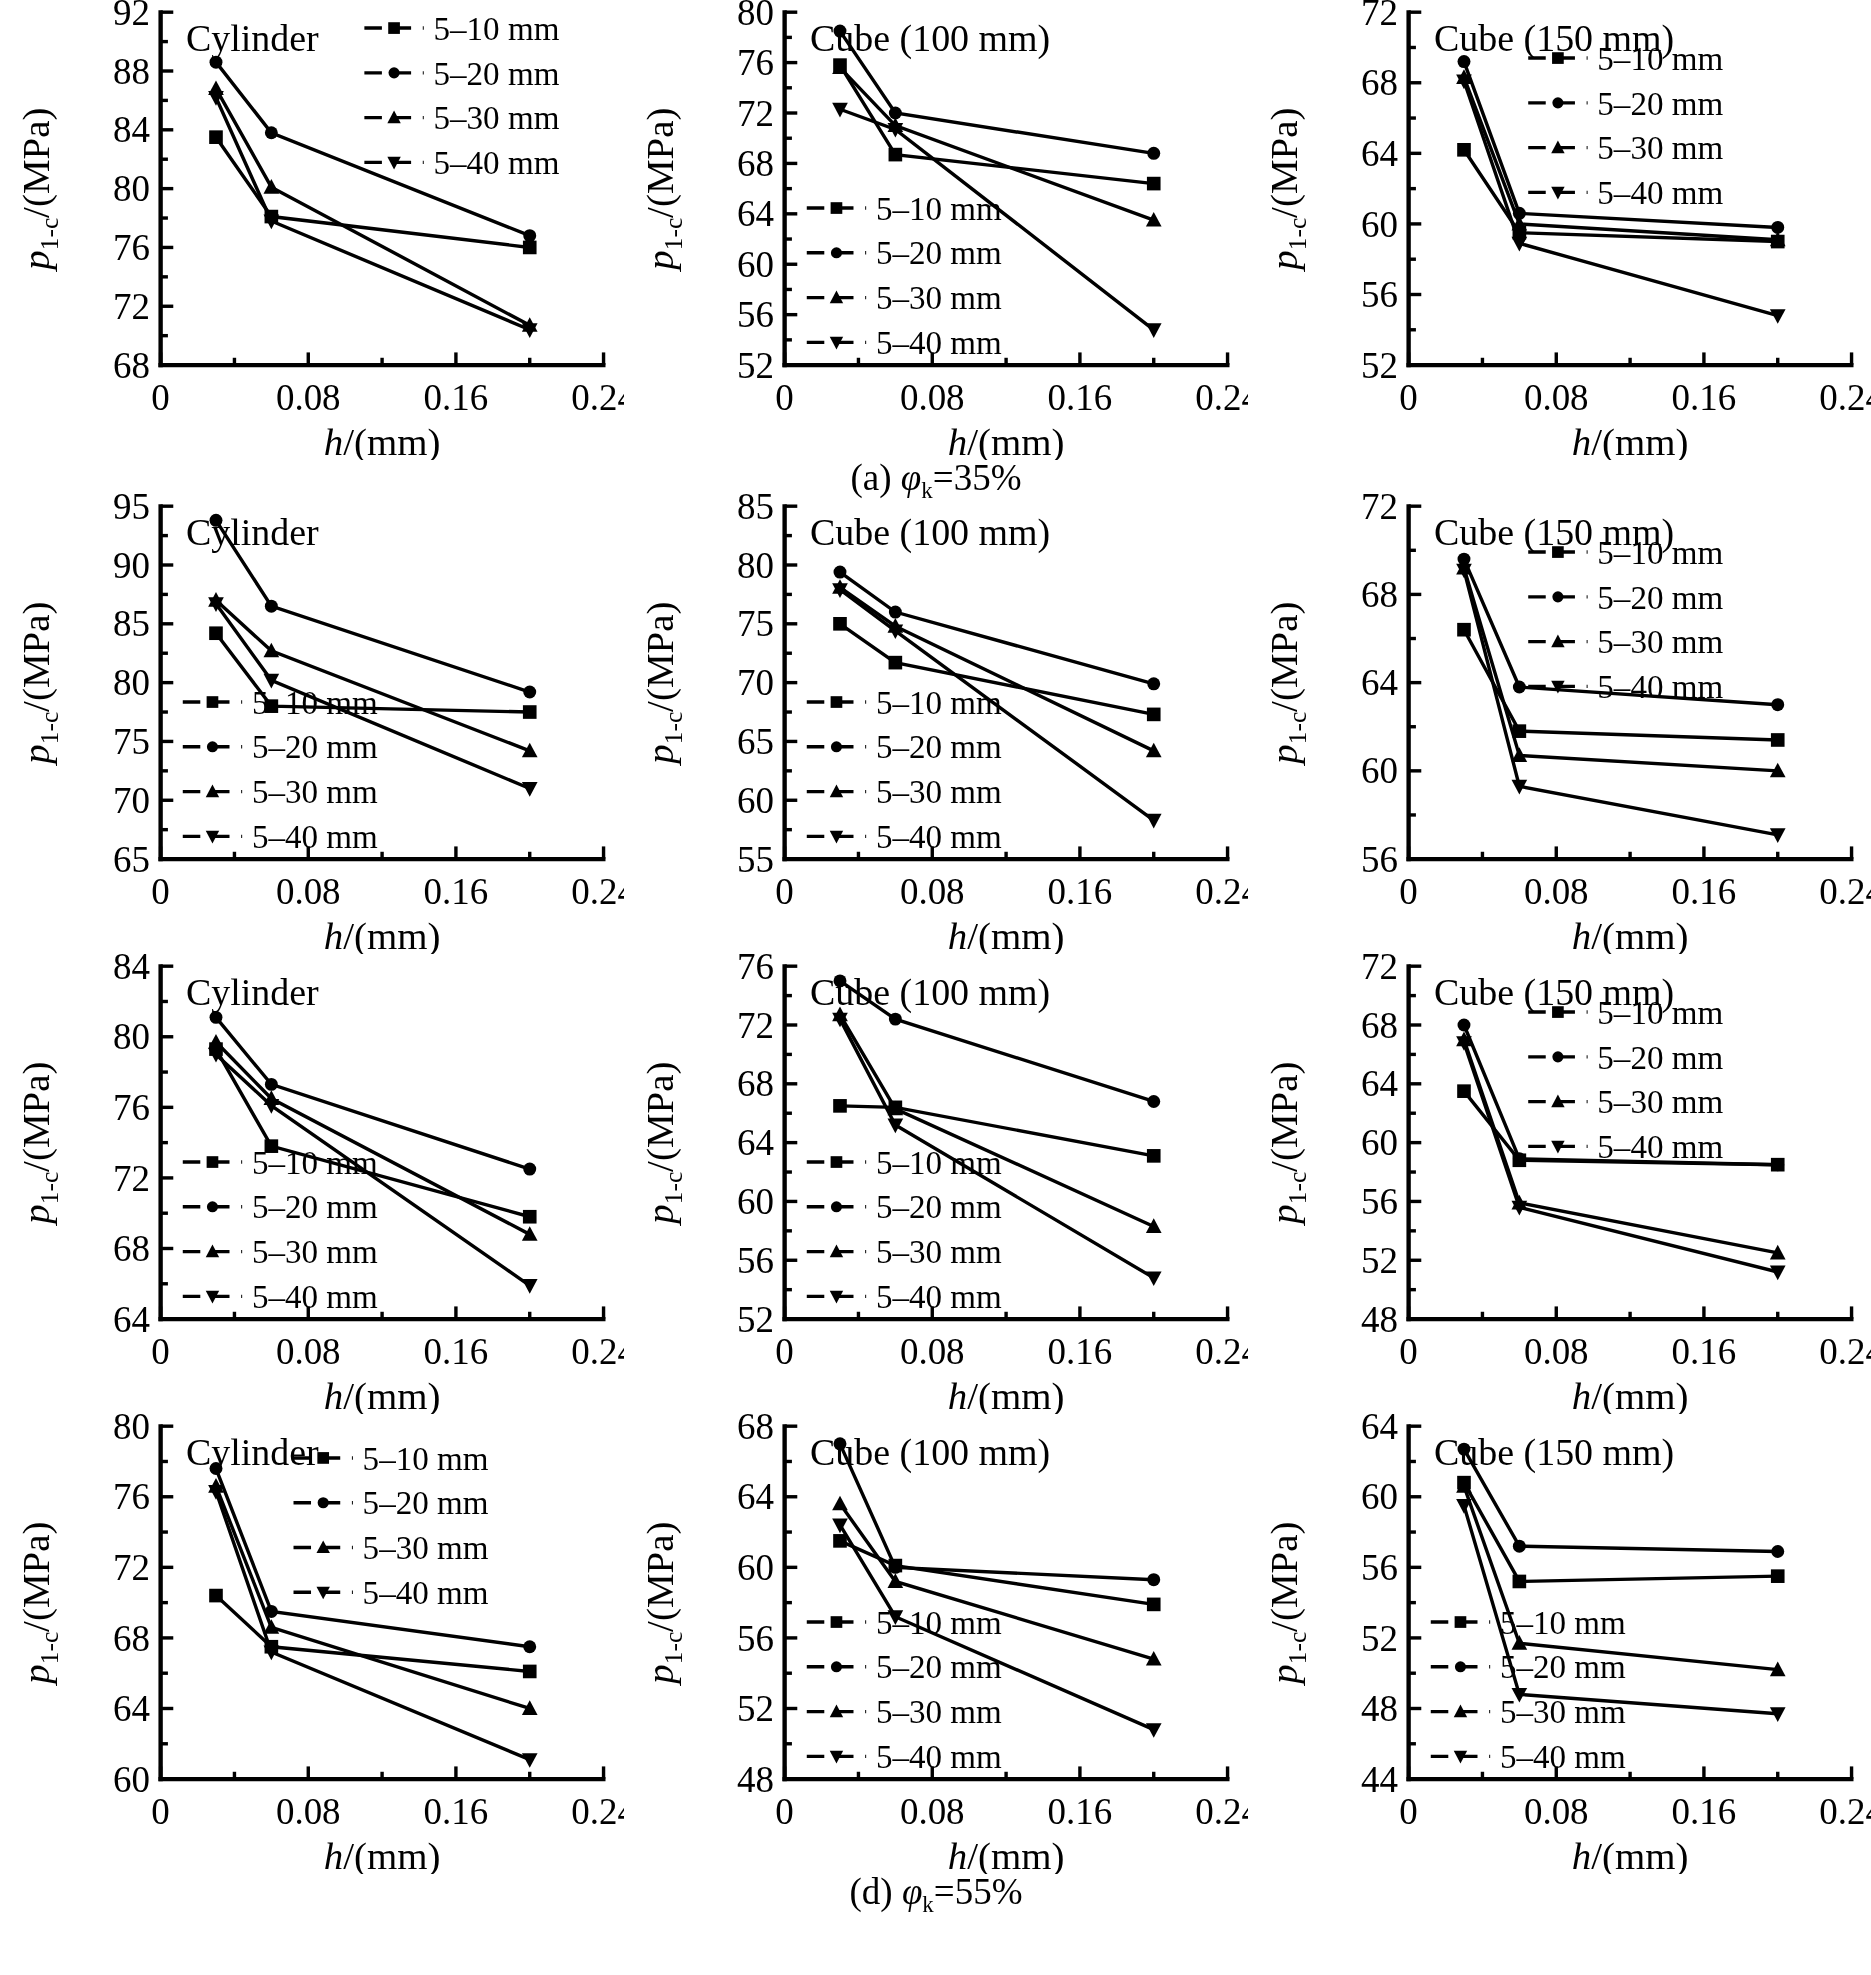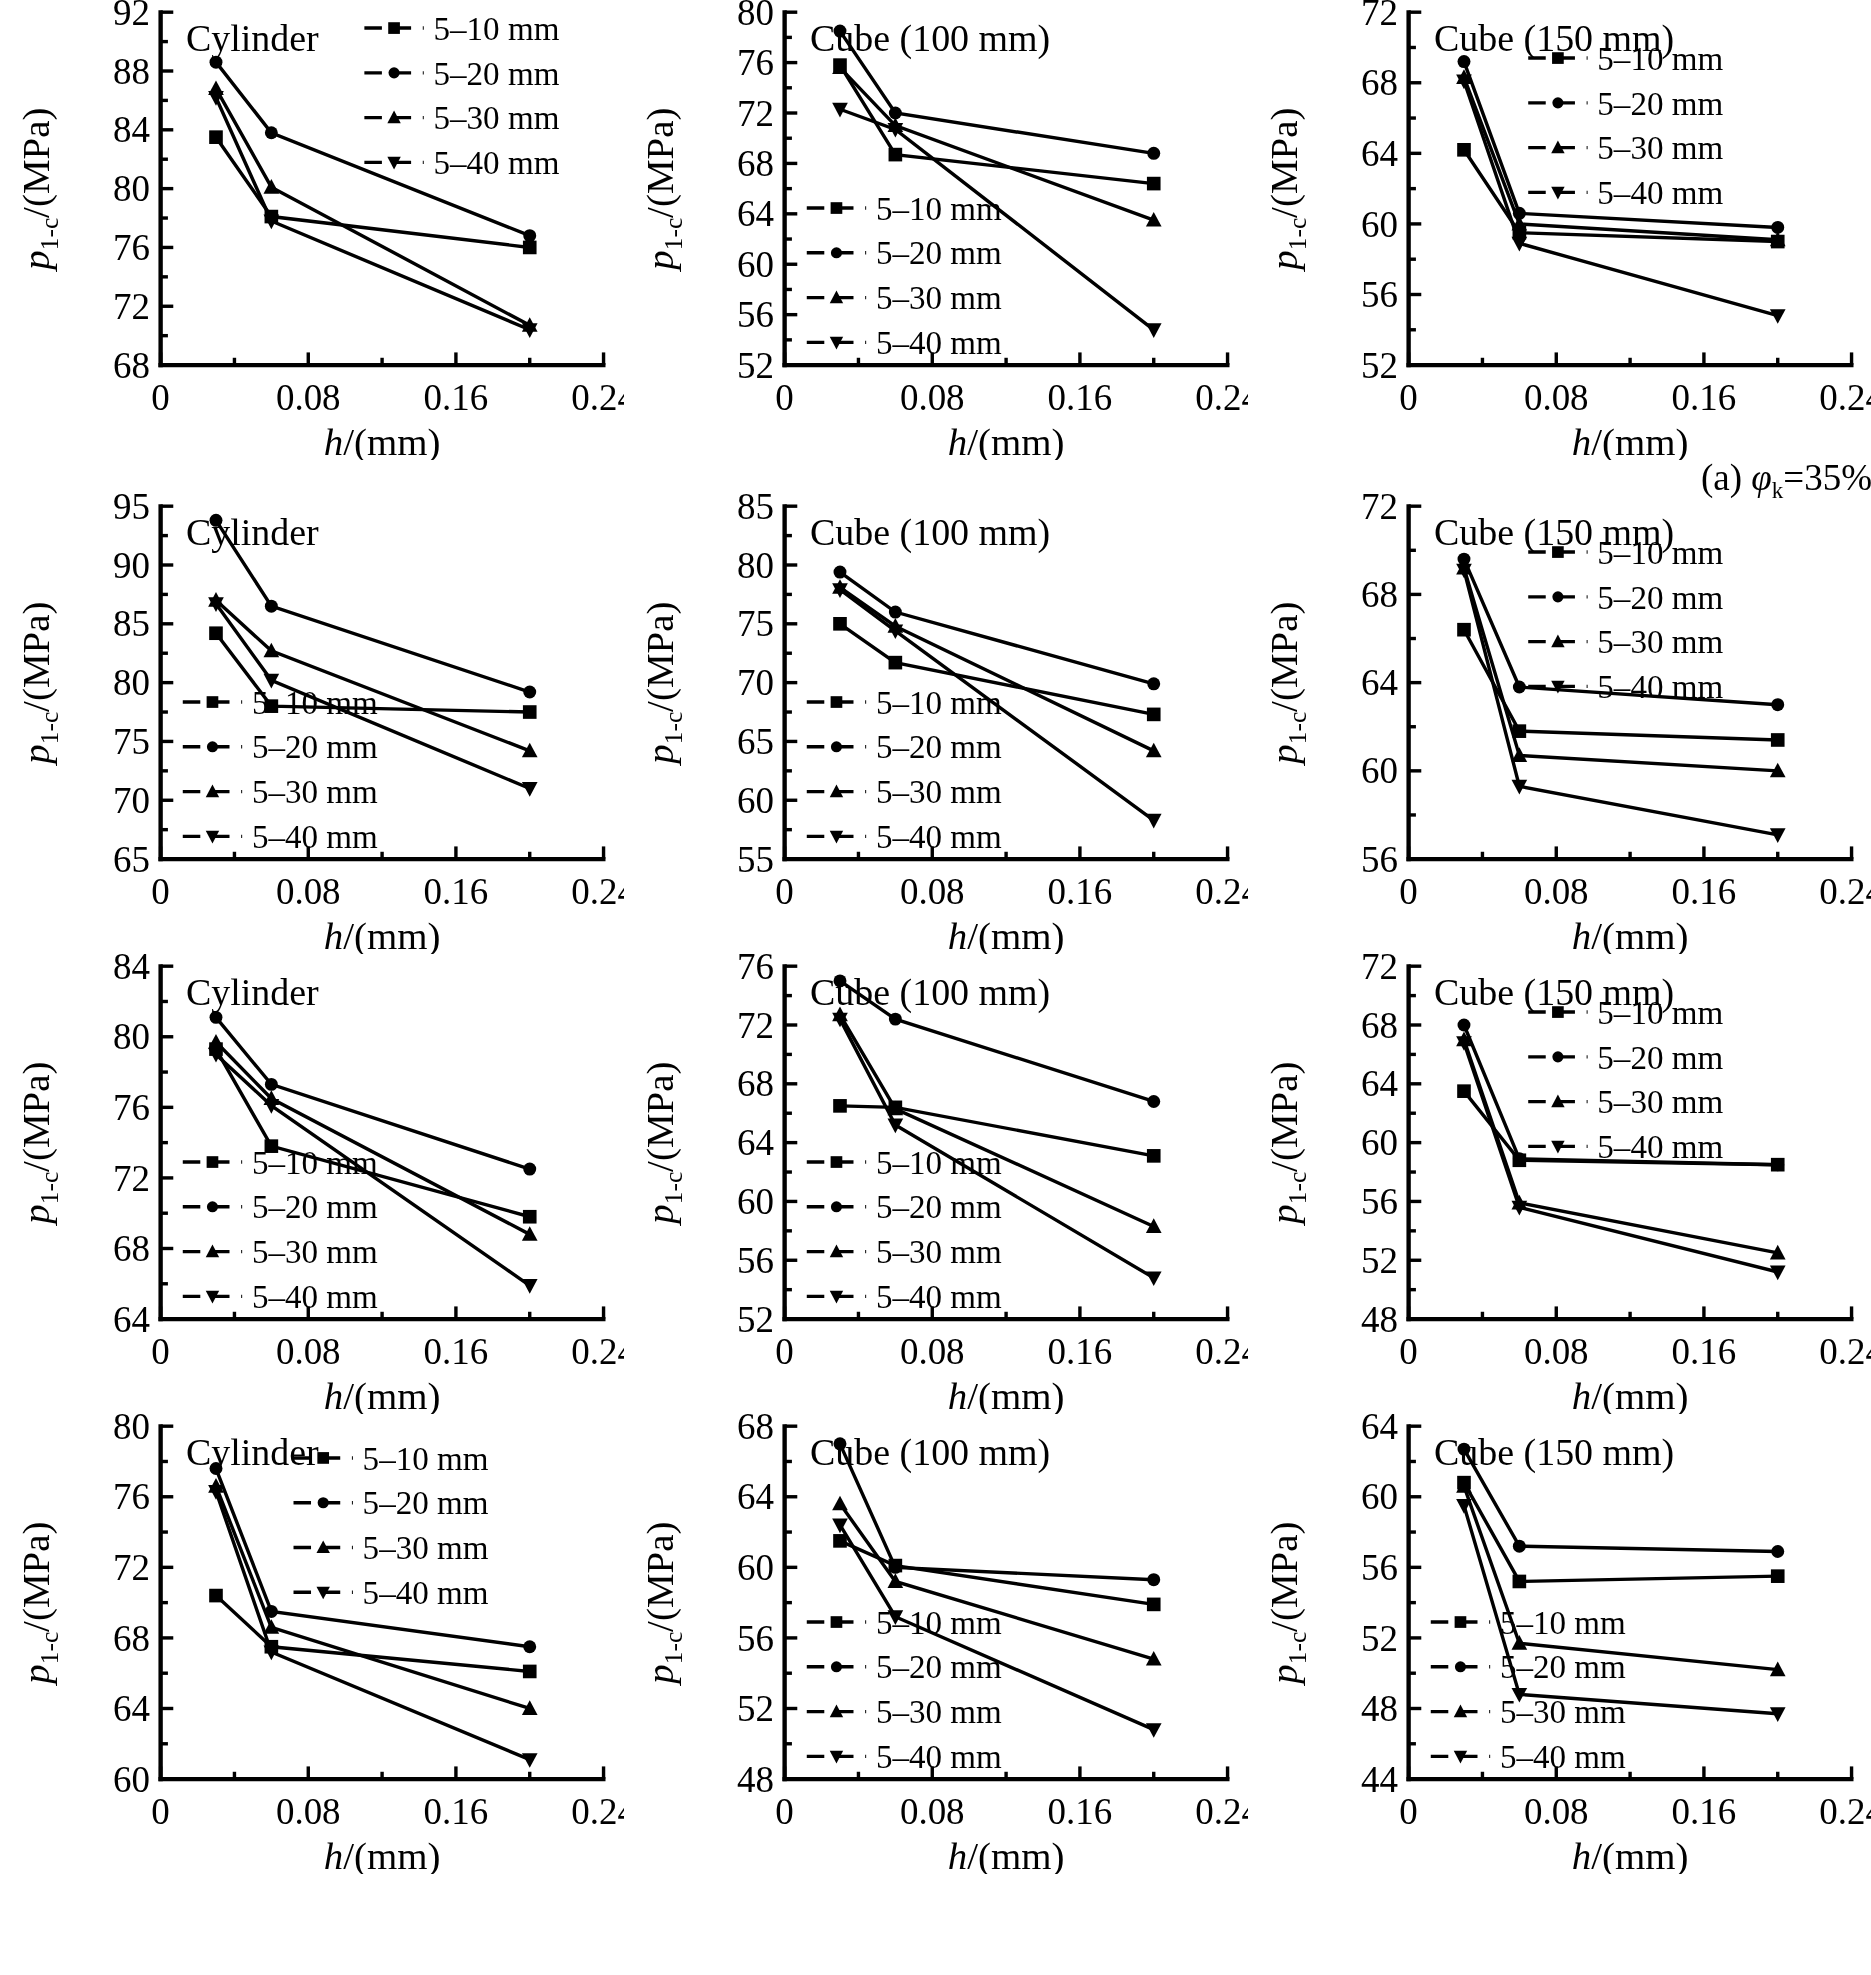--- a/index.html
+++ b/index.html
@@ -1,20 +1,20 @@
 <!DOCTYPE html>
 <html style="font-size:7.8px"><head>
 <meta charset="utf-8">
 <style>
   html,body{margin:0;padding:0;background:#ffffff;color:#000;}
   body{font-family:"Liberation Serif", serif;}
   .page{width:1872px;height:1975px;background:#ffffff;}
   .chart-row{display:flex;width:100%;height:460px;}
   .chart-cell{margin:0;padding:0;width:624px;height:460px;}
-  .caption-row{height:34px;display:flex;justify-content:flex-end;align-items:center;
+  .caption-row{height:34px;display:flex;justify-content:center;align-items:center;
                font-size:37px;white-space:pre-wrap;}
   .caption-row sub{font-size:0.62em;line-height:0;}
   .it{font-style:italic;}
   svg text{font-family:"Liberation Serif", serif;fill:#000;}
 </style>
 </head>
 <body>
 
 <div class="page">
 
@@ -991,15 +991,18 @@
             <text x="517.5" y="543.375" font-size="68">5–20 mm</text>
             <line x1="375.5" y1="611.375" x2="497.5" y2="611.375" stroke="#000" stroke-width="7" stroke-dasharray="36 24"></line>
             <polygon points="436.5,596.975 422.7,622.775 450.3,622.775" fill="#000"></polygon>
             <text x="517.5" y="635.375" font-size="68">5–30 mm</text>
             <line x1="375.5" y1="703.375" x2="497.5" y2="703.375" stroke="#000" stroke-width="7" stroke-dasharray="36 24"></line>
             <polygon points="436.5,717.775 422.7,691.975 450.3,691.975" fill="#000"></polygon>
             <text x="517.5" y="727.375" font-size="68">5–40 mm</text>
           </g>
         </svg></figure>
   </div>
+  <div class="caption-row">
+    <span><span>(d) </span><span class="it">φ</span><sub>k</sub><span>=55%</span></span>
+  </div>
 
 </div>
 
 
 </body></html>

